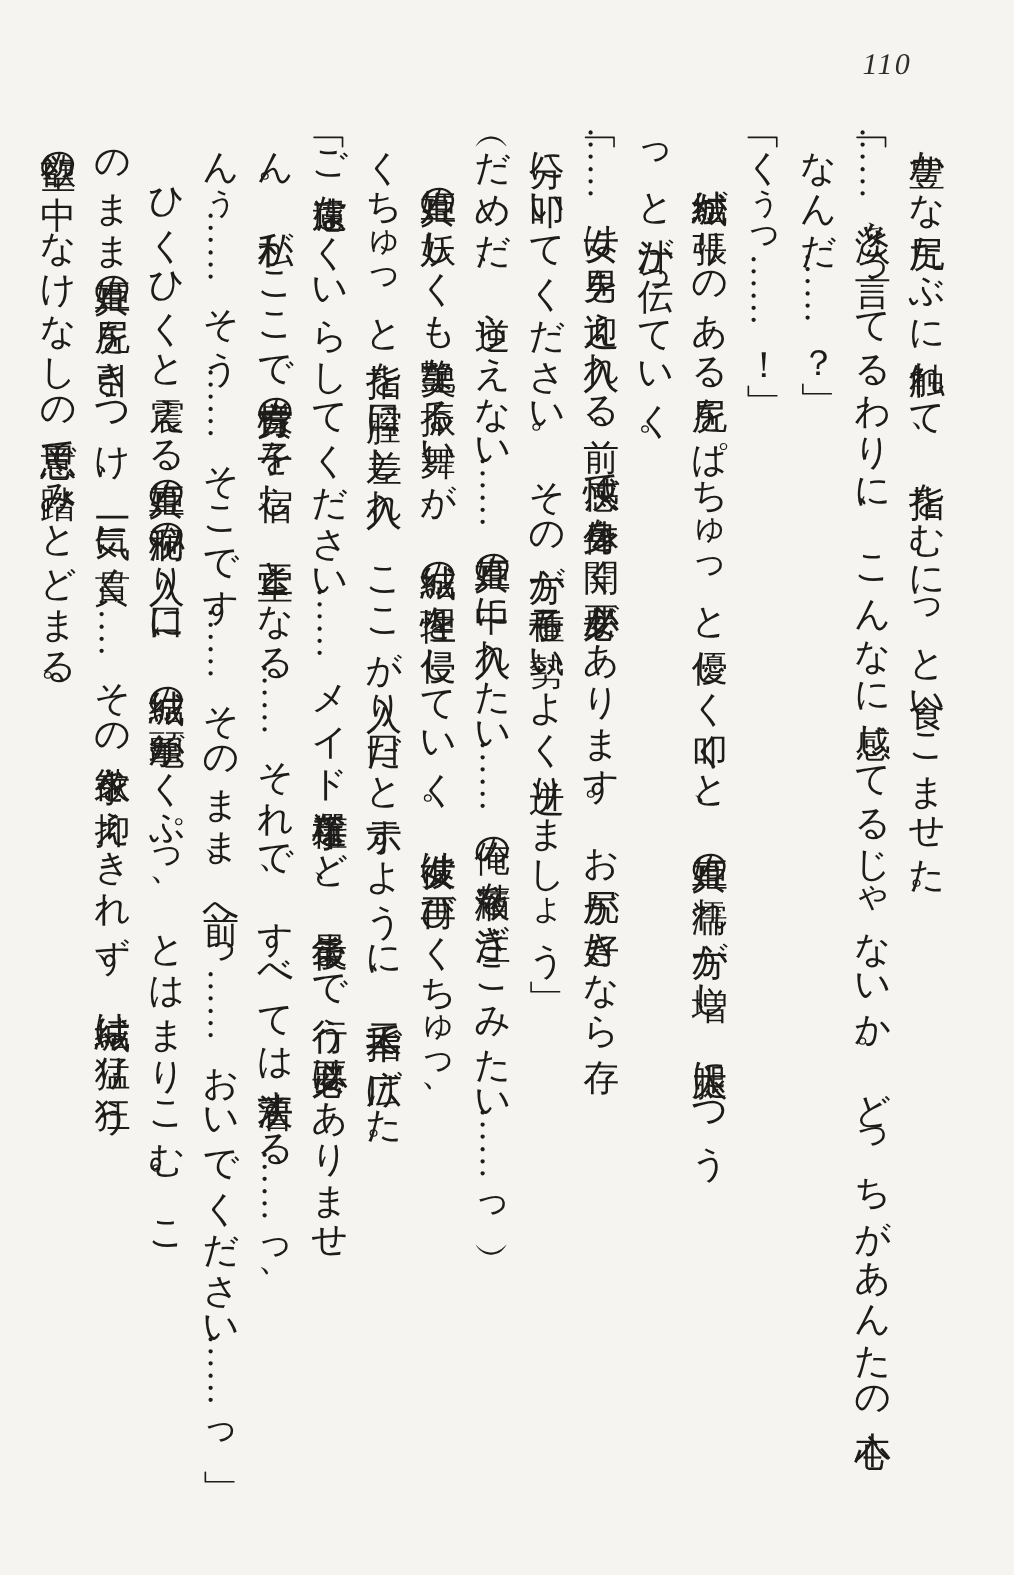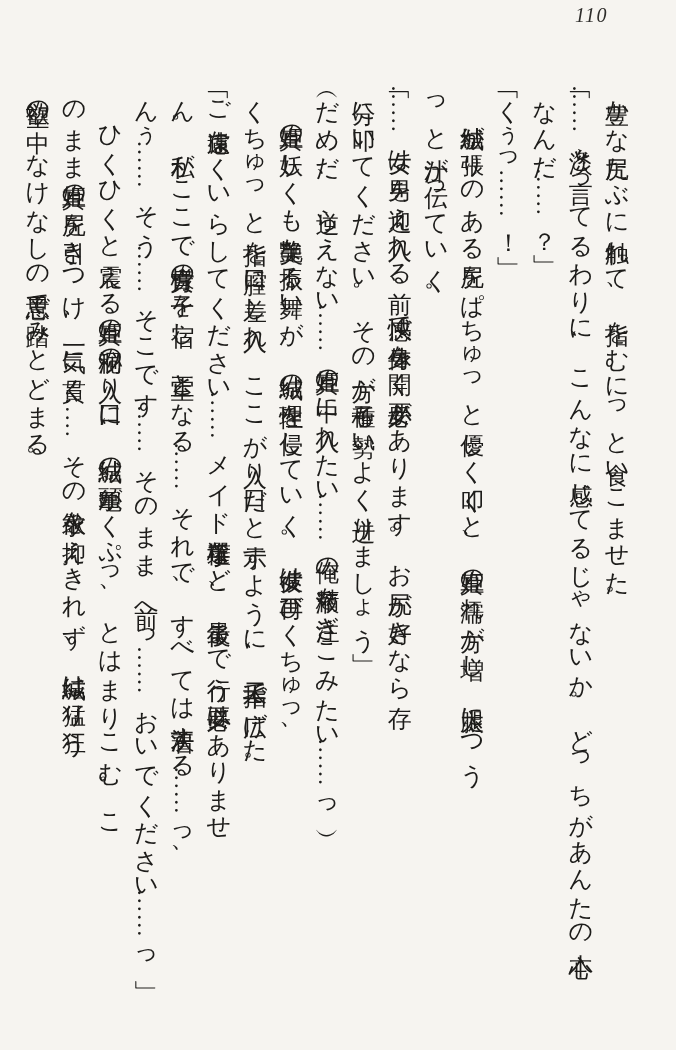--- a/index.html
+++ b/index.html
@@ -11,21 +11,21 @@
     position: relative;
     width: 676px;
     height: 1050px;
     margin: 0 auto;
     background: #f6f4f0;
     overflow: hidden;
     font-family: "Liberation Serif", "DejaVu Serif", serif;
   }
   .page-number {
     position: absolute;
-    top: 4px;
+    top: 32px;
     left: 575px;
     font-size: 20px;
     font-style: italic;
     color: #2e2d2b;
     letter-spacing: 1.5px;
   }
   .text-block {
     position: absolute;
     top: 84px;
     right: 41px;

